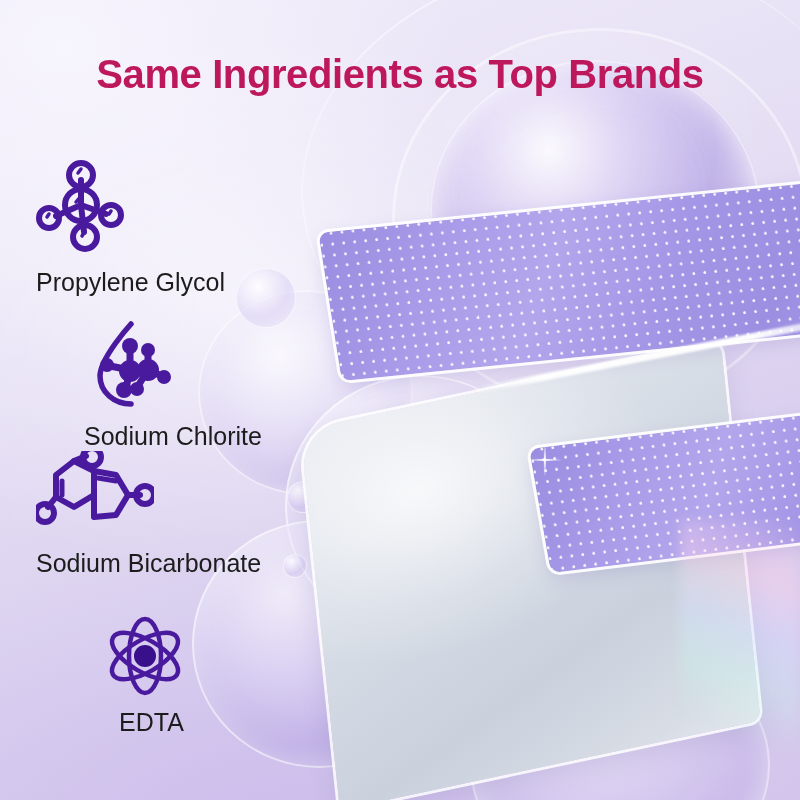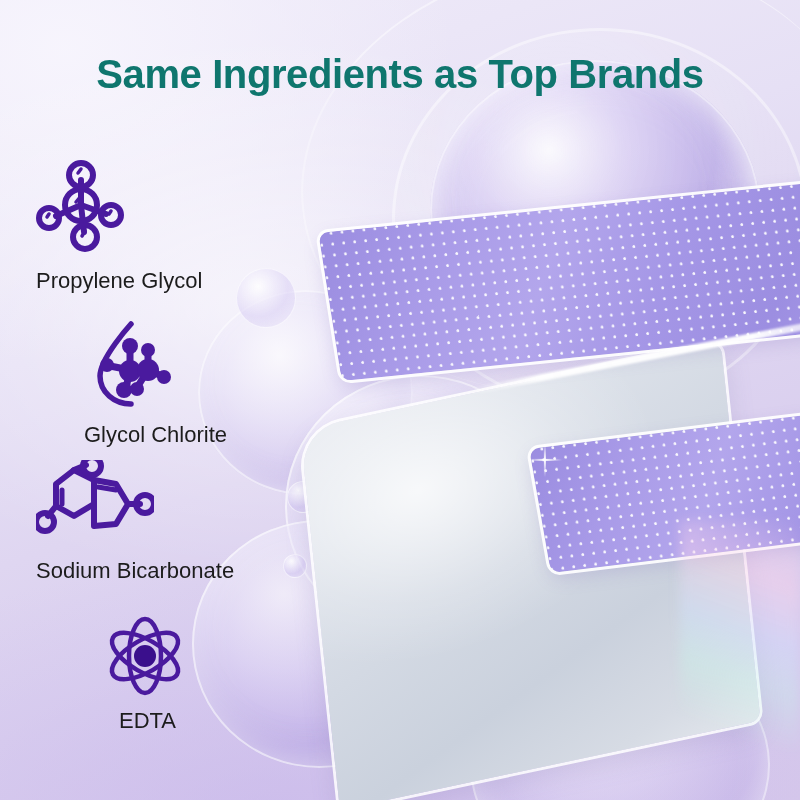--- a/index.html
+++ b/index.html
@@ -335,54 +335,54 @@
 
   
   .title {
     position: absolute;
     left: 0; right: 0;
     top: 52px;
     text-align: center;
     font-size: 40px;
     font-weight: bold;
     letter-spacing: -0.4px;
-    color: #0f766e;
+    color: #be185d;
     z-index: 20;
     white-space: nowrap;
   }
 
   
   .ingredients {
     position: absolute;
     left: 0; top: 150px;
     width: 300px;
     z-index: 20;
   }
   .ing {
     position: absolute;
     display: flex;
     flex-direction: column;
     align-items: flex-start;
   }
   .ing-icon { display: block; }
   .ing-label {
-    font-size: 22px;
+    font-size: 25px;
     color: #1C1C1C;
     white-space: nowrap;
     line-height: 1;
     text-align: center;
   }
 
   .ing-0 { left: 34px;  top: 8px;   }
   .ing-0 .ing-label { margin-top: 12px; margin-left: 2px; }
 
   .ing-1 { left: 86px;  top: 168px; }
   .ing-1 .ing-label { margin-top: 10px; margin-left: -2px; }
 
-  .ing-2 { left: 36px;  top: 310px; }
+  .ing-2 { left: 36px;  top: 301px; }
   .ing-2 .ing-label { margin-top: 12px; margin-left: 0px; }
 
   .ing-3 { left: 105px; top: 466px; }
   .ing-3 .ing-label { margin-top: 10px; margin-left: 14px; }
 </style>
 </head>
 <body>
 
 <div id="poster">
 
@@ -460,21 +460,21 @@
           <circle cx="44" cy="28" r="8" fill="#4A1A9E"></circle>
           <circle cx="44" cy="53" r="11" fill="#4A1A9E"></circle>
           <circle cx="21" cy="47" r="7" fill="#4A1A9E"></circle>
           <circle cx="38" cy="72" r="8" fill="#4A1A9E"></circle>
           <circle cx="62" cy="52" r="11" fill="#4A1A9E"></circle>
           <circle cx="62" cy="32" r="7" fill="#4A1A9E"></circle>
           <circle cx="78" cy="59" r="7" fill="#4A1A9E"></circle>
           <circle cx="51" cy="71" r="7" fill="#4A1A9E"></circle>
         </svg>
       </span>
-      <span class="ing-label">Glycol Chlorite</span>
+      <span class="ing-label">Sodium Chlorite</span>
     </div>
 
     <div class="ing ing-2">
       <span class="ing-icon">
         <svg width="118" height="84" viewBox="0 0 118 84" fill="none">
           <g stroke="#4A1A9E" stroke-width="6" stroke-linejoin="round" stroke-linecap="round" fill="none">
             <path d="M20 24 L38 10 L58 20 L58 44 L38 56 L20 46 Z"></path>
             <path d="M58 20 L80 24 L92 44 L80 64 L58 66 L58 44 Z"></path>
           </g>
           <g stroke="#4A1A9E" stroke-width="5" stroke-linecap="round">

